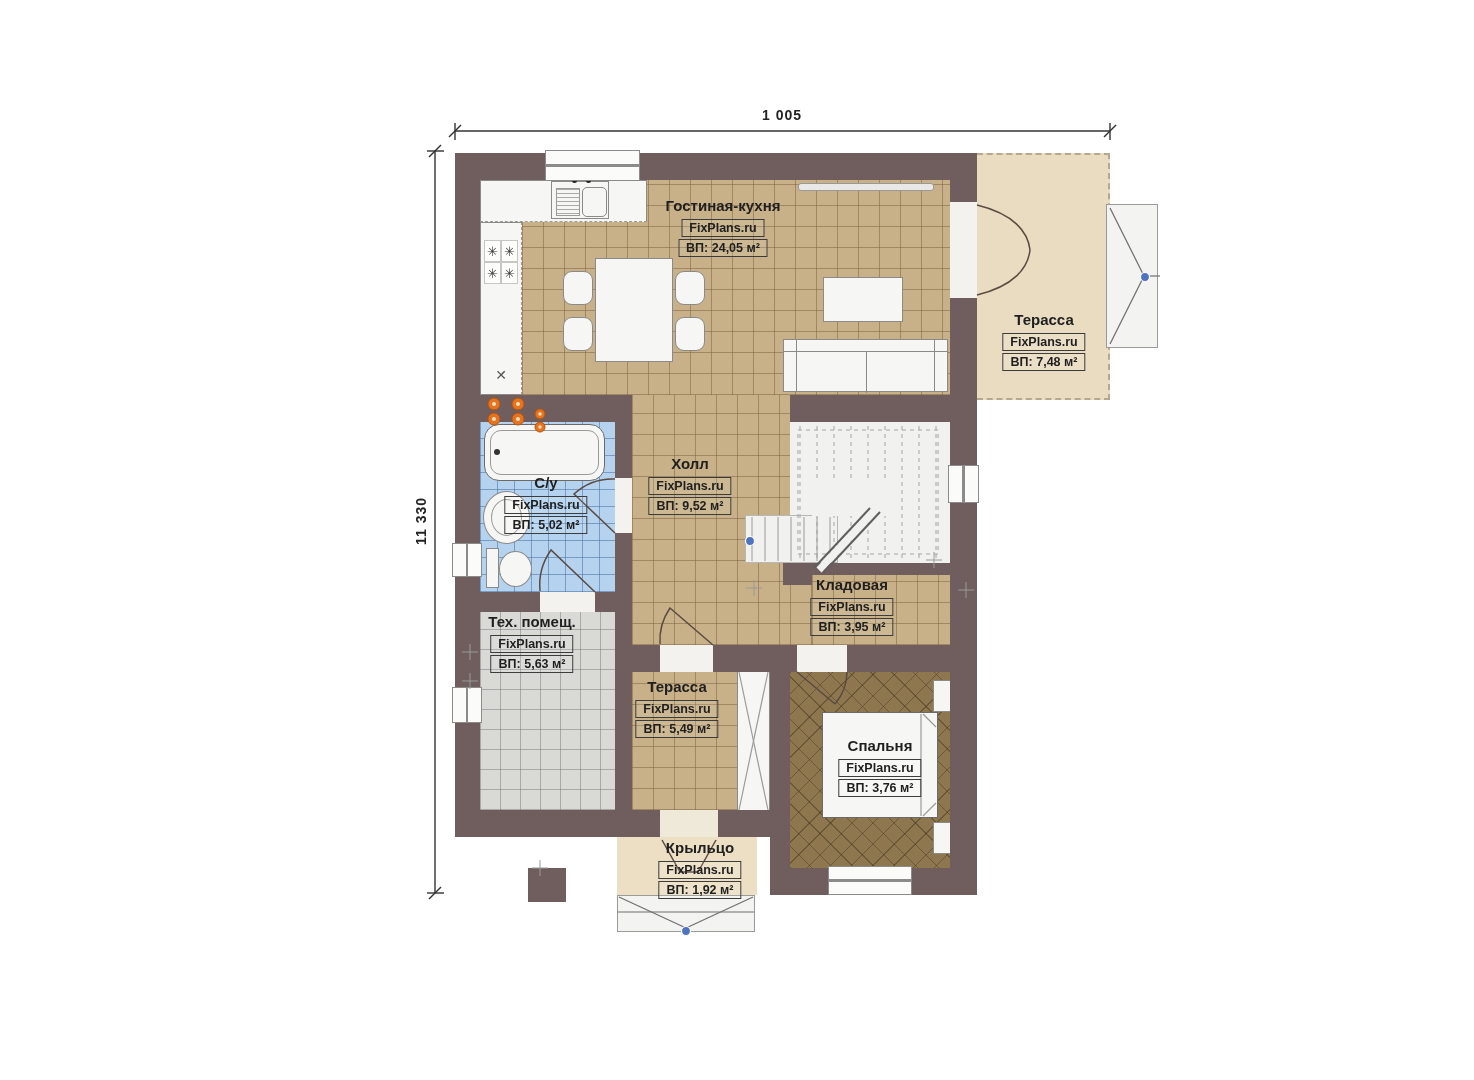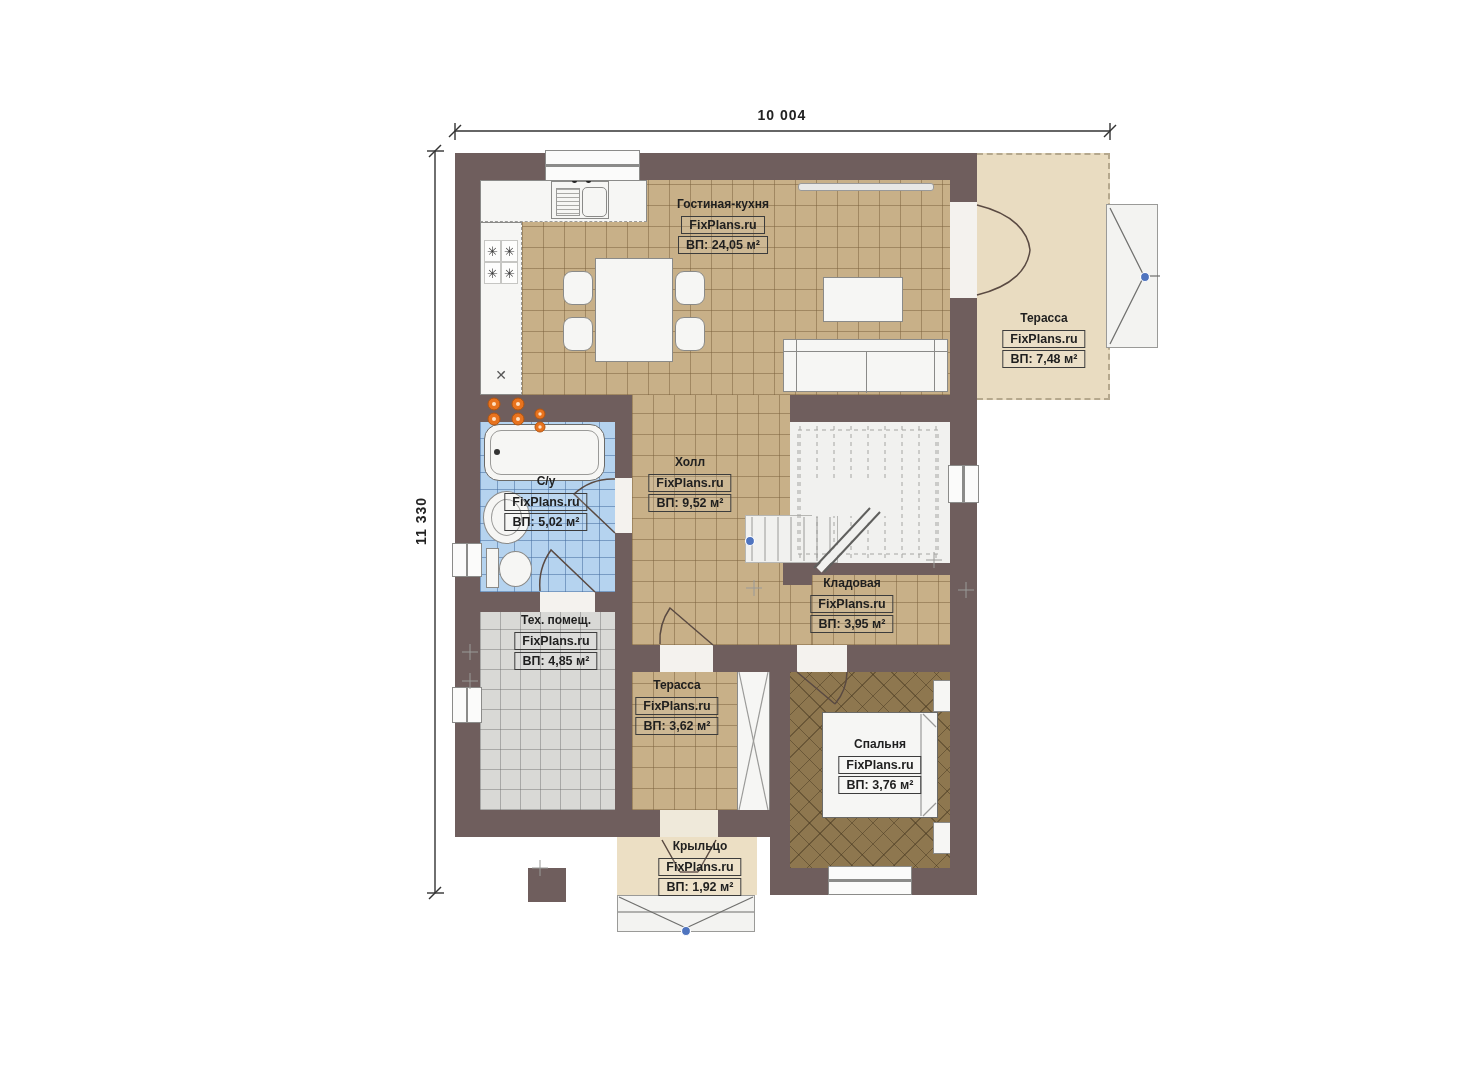--- a/index.html
+++ b/index.html
@@ -21,21 +21,21 @@
                      repeating-linear-gradient(135deg,rgba(64,50,28,.45) 0 1px,transparent 1px 15px);}
   .deck{position:absolute;background:#e9dcc1;}
   .win{position:absolute;background:#fbfbfa;border:1px solid #8b8b89;box-sizing:border-box;}
   .win-h{background-image:linear-gradient(to bottom,transparent 46%,#8b8b89 46%,#8b8b89 54%,transparent 54%);}
   .win-v{background-image:linear-gradient(to right,transparent 46%,#8b8b89 46%,#8b8b89 54%,transparent 54%);}
   .opening{position:absolute;background:#f4f2ee;}
   .furn{position:absolute;background:#f6f6f4;border:1px solid #8a8a88;box-sizing:border-box;}
   .stairbg{position:absolute;background:#f1f1ef;}
   .rlabel{position:absolute;display:flex;flex-direction:column;align-items:center;
           transform:translateX(-50%);color:#1f1f1f;white-space:nowrap;z-index:30;}
-  .rlabel .rname{font-size:12px;font-weight:bold;margin-bottom:3px;}
+  .rlabel .rname{font-size:15px;font-weight:bold;margin-bottom:3px;}
   .rlabel .rbox{font-size:12.5px;font-weight:bold;border:1px solid #3c3c3c;
                 padding:1px 7px;margin-top:2px;background:rgba(255,255,255,0.10);}
   .dimlabel{position:absolute;font-size:14px;font-weight:bold;color:#222;letter-spacing:1px;z-index:30;}
   .stove{position:absolute;display:grid;grid-template-columns:17px 17px;grid-template-rows:22px 22px;z-index:12;}
   .stove span{display:flex;align-items:center;justify-content:center;font-size:13px;color:#3a3a3a;
               border:1px solid #c6c6c3;background:#fdfdfc;}
   .xcell{position:absolute;display:flex;align-items:center;justify-content:center;
          font-size:14px;color:#555;z-index:12;}
   svg.linework{position:absolute;left:0;top:0;z-index:25;pointer-events:none;}
   .z10{z-index:10}.z12{z-index:12}.z15{z-index:15}.z20{z-index:20}
@@ -167,42 +167,42 @@
   <div class="rlabel" style="left:690px;top:455px">
     <div class="rname">Холл</div>
     <div class="rbox">FixPlans.ru</div>
     <div class="rbox">ВП: 9,52 м²</div>
   </div>
   <div class="rlabel" style="left:852px;top:576px">
     <div class="rname">Кладовая</div>
     <div class="rbox">FixPlans.ru</div>
     <div class="rbox">ВП: 3,95 м²</div>
   </div>
-  <div class="rlabel" style="left:556px;top:613px">
+  <div class="rlabel" style="left:532px;top:613px">
     <div class="rname">Тех. помещ.</div>
     <div class="rbox">FixPlans.ru</div>
-    <div class="rbox">ВП: 4,85 м²</div>
+    <div class="rbox">ВП: 5,63 м²</div>
   </div>
   <div class="rlabel" style="left:677px;top:678px">
     <div class="rname">Терасса</div>
     <div class="rbox">FixPlans.ru</div>
-    <div class="rbox">ВП: 3,62 м²</div>
+    <div class="rbox">ВП: 5,49 м²</div>
   </div>
   <div class="rlabel" style="left:880px;top:737px">
     <div class="rname">Спальня</div>
     <div class="rbox">FixPlans.ru</div>
     <div class="rbox">ВП: 3,76 м²</div>
   </div>
   <div class="rlabel" style="left:700px;top:839px">
     <div class="rname">Крыльцо</div>
     <div class="rbox">FixPlans.ru</div>
     <div class="rbox">ВП: 1,92 м²</div>
   </div>
 
-  <div class="dimlabel" style="left:782px;top:107px;transform:translateX(-50%)">10 004</div>
+  <div class="dimlabel" style="left:782px;top:107px;transform:translateX(-50%)">1 005</div>
   <div class="dimlabel" style="left:421px;top:521px;transform:translate(-50%,-50%) rotate(-90deg)">11 330</div>
 
   <svg class="linework" width="1474" height="1080" viewBox="0 0 1474 1080">
 
     <g stroke="#333" stroke-width="1.4">
       <line x1="455" y1="131" x2="1110" y2="131"></line>
       <line x1="455" y1="123" x2="455" y2="140"></line>
       <line x1="1110" y1="123" x2="1110" y2="140"></line>
       <line x1="449" y1="137" x2="461" y2="125"></line>
       <line x1="1104" y1="137" x2="1116" y2="125"></line>

